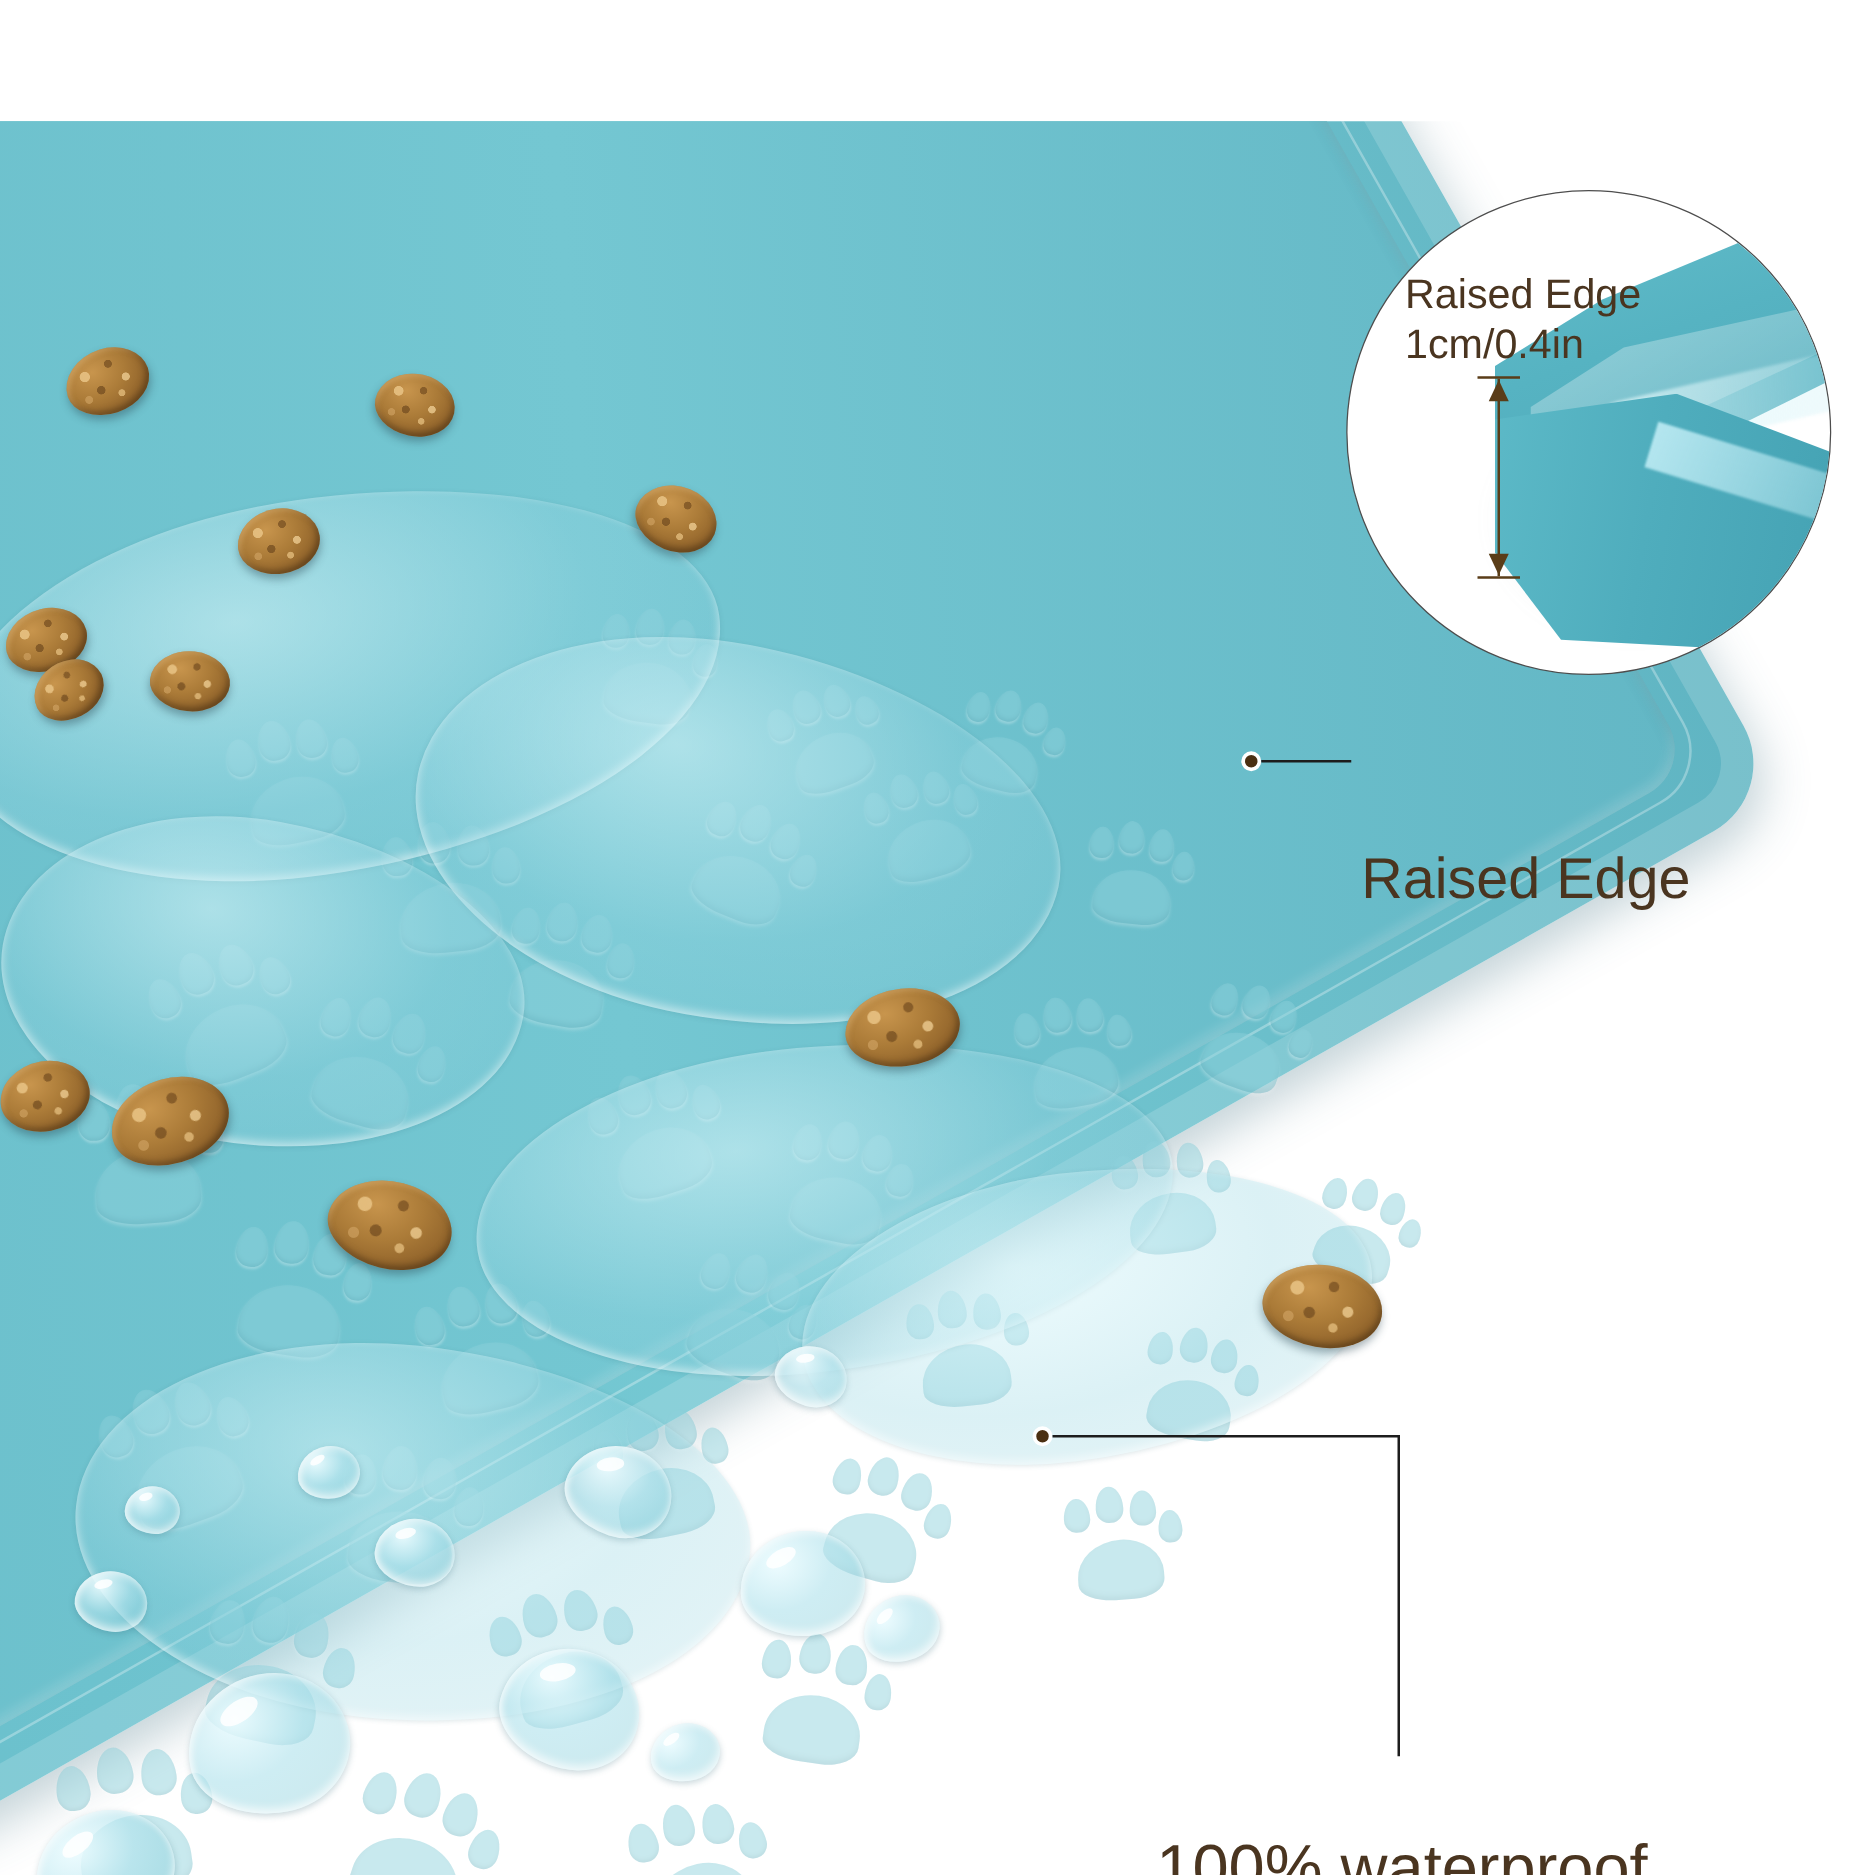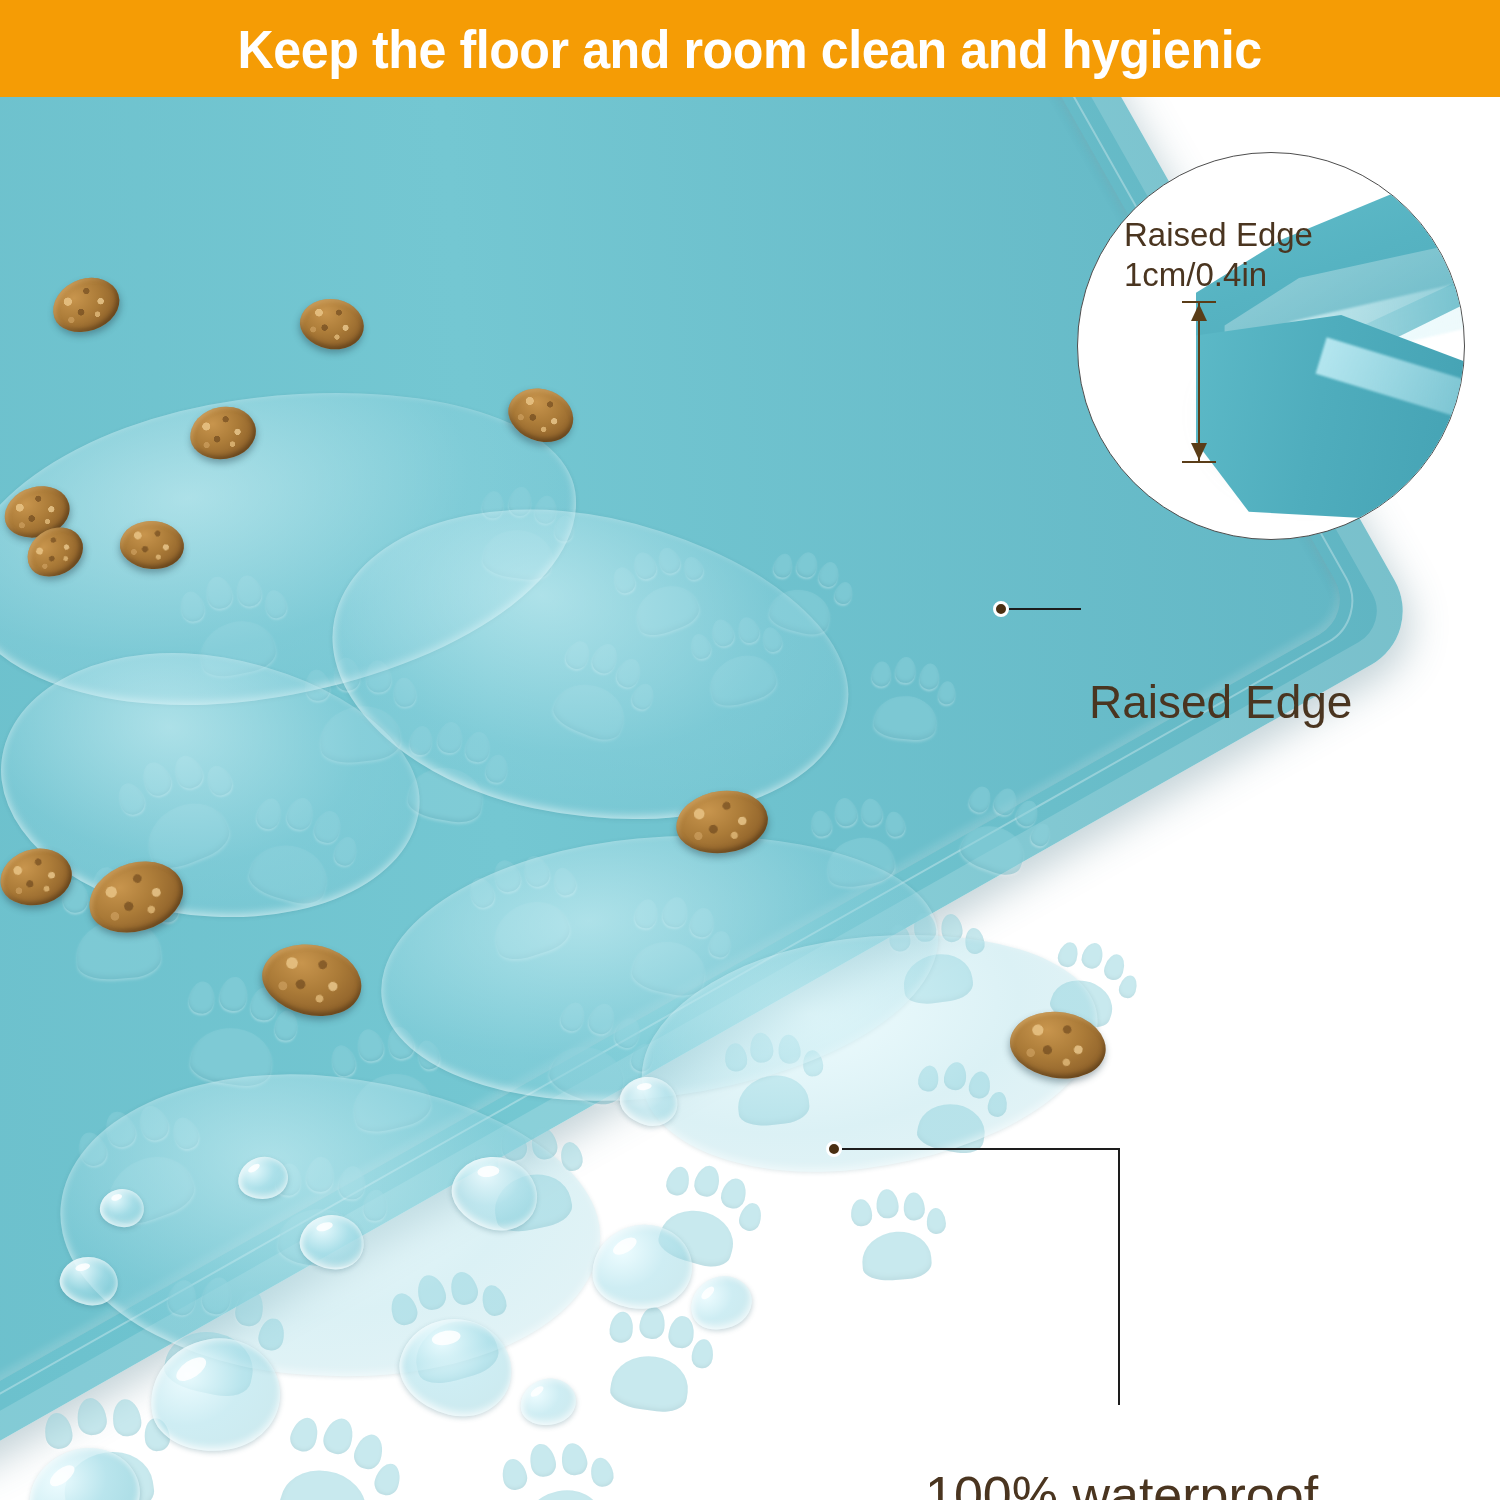--- a/index.html
+++ b/index.html
@@ -119,23 +119,20 @@
   .callout-text{position:absolute;color:#4a3520;font-family:"Liberation Sans",sans-serif;
                 white-space:nowrap;}
   #raised-edge-text{left:1089px;top:578px;font-size:46px;}
   #waterproof-text{left:925px;top:1368px;font-size:52px;}
 </style>
 </head>
 <body>
 
 <div id="stage">
 
-  <div id="banner">
-    <div id="banner-text">Keep the floor and room clean and hygienic</div>
-  </div>
 
   <div id="photo">
 
     <div class="tray-wrap">
       <div class="tray-outer"></div>
       <div class="tray-rim-hl"></div>
       <div class="tray-crease"></div>
       <div class="tray-inner"></div>
     </div>
 

